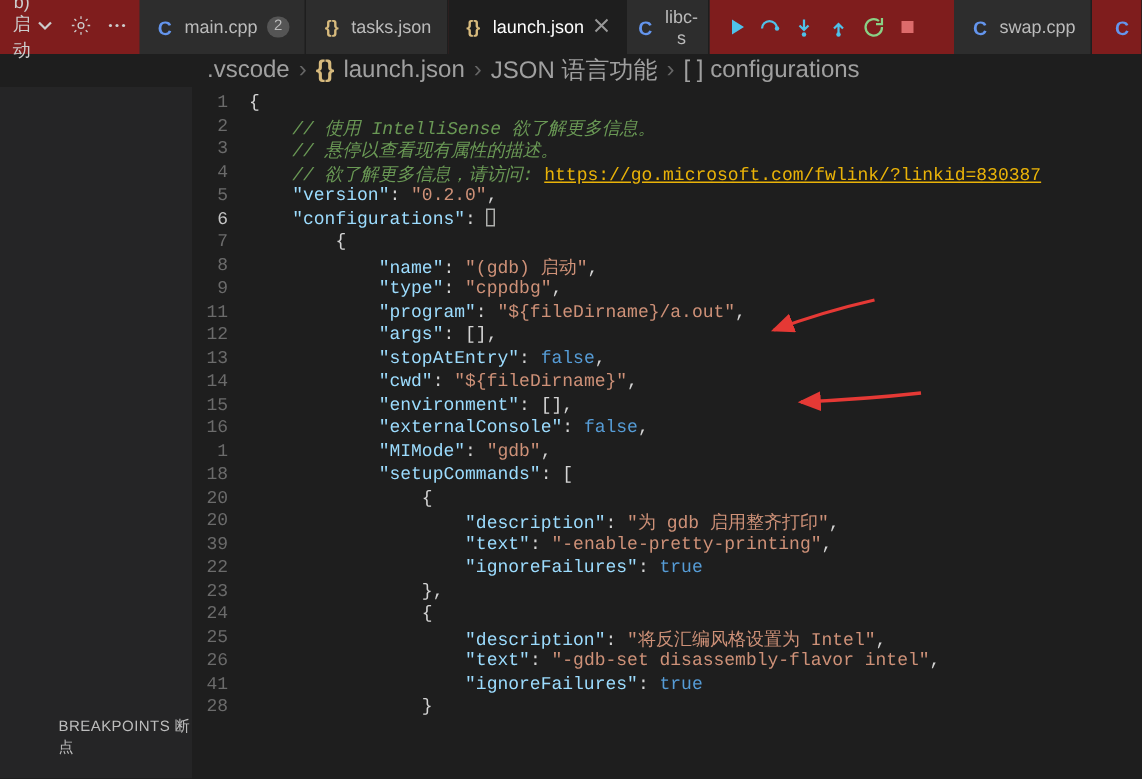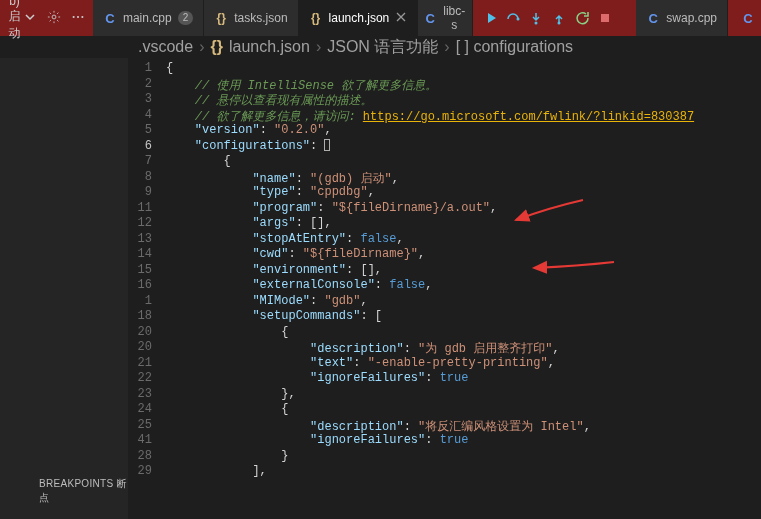--- a/index.html
+++ b/index.html
@@ -188,28 +188,28 @@
     <div class="line"><span class="lineno">11</span><span class="code">            <span class="tok-key">"program"</span><span class="tok-punc">: </span><span class="tok-str">"${fileDirname}/a.out"</span><span class="tok-punc">,</span></span></div>
     <div class="line"><span class="lineno">12</span><span class="code">            <span class="tok-key">"args"</span><span class="tok-punc">: []</span><span class="tok-punc">,</span></span></div>
     <div class="line"><span class="lineno">13</span><span class="code">            <span class="tok-key">"stopAtEntry"</span><span class="tok-punc">: </span><span class="tok-const">false</span><span class="tok-punc">,</span></span></div>
     <div class="line"><span class="lineno">14</span><span class="code">            <span class="tok-key">"cwd"</span><span class="tok-punc">: </span><span class="tok-str">"${fileDirname}"</span><span class="tok-punc">,</span></span></div>
     <div class="line"><span class="lineno">15</span><span class="code">            <span class="tok-key">"environment"</span><span class="tok-punc">: []</span><span class="tok-punc">,</span></span></div>
     <div class="line"><span class="lineno">16</span><span class="code">            <span class="tok-key">"externalConsole"</span><span class="tok-punc">: </span><span class="tok-const">false</span><span class="tok-punc">,</span></span></div>
     <div class="line"><span class="lineno">1</span><span class="code">            <span class="tok-key">"MIMode"</span><span class="tok-punc">: </span><span class="tok-str">"gdb"</span><span class="tok-punc">,</span></span></div>
     <div class="line"><span class="lineno">18</span><span class="code">            <span class="tok-key">"setupCommands"</span><span class="tok-punc">: [</span></span></div>
     <div class="line"><span class="lineno">20</span><span class="code">                <span class="tok-brace">{</span></span></div>
     <div class="line"><span class="lineno">20</span><span class="code">                    <span class="tok-key">"description"</span><span class="tok-punc">: </span><span class="tok-str">"为 gdb 启用整齐打印"</span><span class="tok-punc">,</span></span></div>
-    <div class="line"><span class="lineno">21</span><span class="code">                    <span class="tok-key">"text"</span><span class="tok-punc">: </span><span class="tok-str">"-enable-pretty-printing"</span><span class="tok-punc">,</span></span></div>
+    <div class="line"><span class="lineno">39</span><span class="code">                    <span class="tok-key">"text"</span><span class="tok-punc">: </span><span class="tok-str">"-enable-pretty-printing"</span><span class="tok-punc">,</span></span></div>
     <div class="line"><span class="lineno">22</span><span class="code">                    <span class="tok-key">"ignoreFailures"</span><span class="tok-punc">: </span><span class="tok-const">true</span></span></div>
     <div class="line"><span class="lineno">23</span><span class="code">                <span class="tok-brace">}</span><span class="tok-punc">,</span></span></div>
     <div class="line"><span class="lineno">24</span><span class="code">                <span class="tok-brace">{</span></span></div>
     <div class="line"><span class="lineno">25</span><span class="code">                    <span class="tok-key">"description"</span><span class="tok-punc">: </span><span class="tok-str">"将反汇编风格设置为 Intel"</span><span class="tok-punc">,</span></span></div>
+    <div class="line"><span class="lineno">26</span><span class="code">                    <span class="tok-key">"text"</span><span class="tok-punc">: </span><span class="tok-str">"-gdb-set disassembly-flavor intel"</span><span class="tok-punc">,</span></span></div>
     <div class="line"><span class="lineno">41</span><span class="code">                    <span class="tok-key">"ignoreFailures"</span><span class="tok-punc">: </span><span class="tok-const">true</span></span></div>
     <div class="line"><span class="lineno">28</span><span class="code">                <span class="tok-brace">}</span></span></div>
-    <div class="line"><span class="lineno">29</span><span class="code">            <span class="tok-punc">],</span></span></div>
 
     <svg class="arrow1" width="80" height="30">
       <defs>
           <marker id="ah1" markerWidth="8" markerHeight="8" refX="6" refY="3" orient="auto">
             <path d="M0,0 L7,3 L0,6 Z" fill="#e53935"></path>
           </marker>
         </defs>
       <path d="M75 2 Q40 10 8 22" stroke="#e53935" stroke-width="2.2" fill="none" marker-end="url(#ah1)"></path>
     </svg>
     <svg class="arrow2" width="90" height="18">

